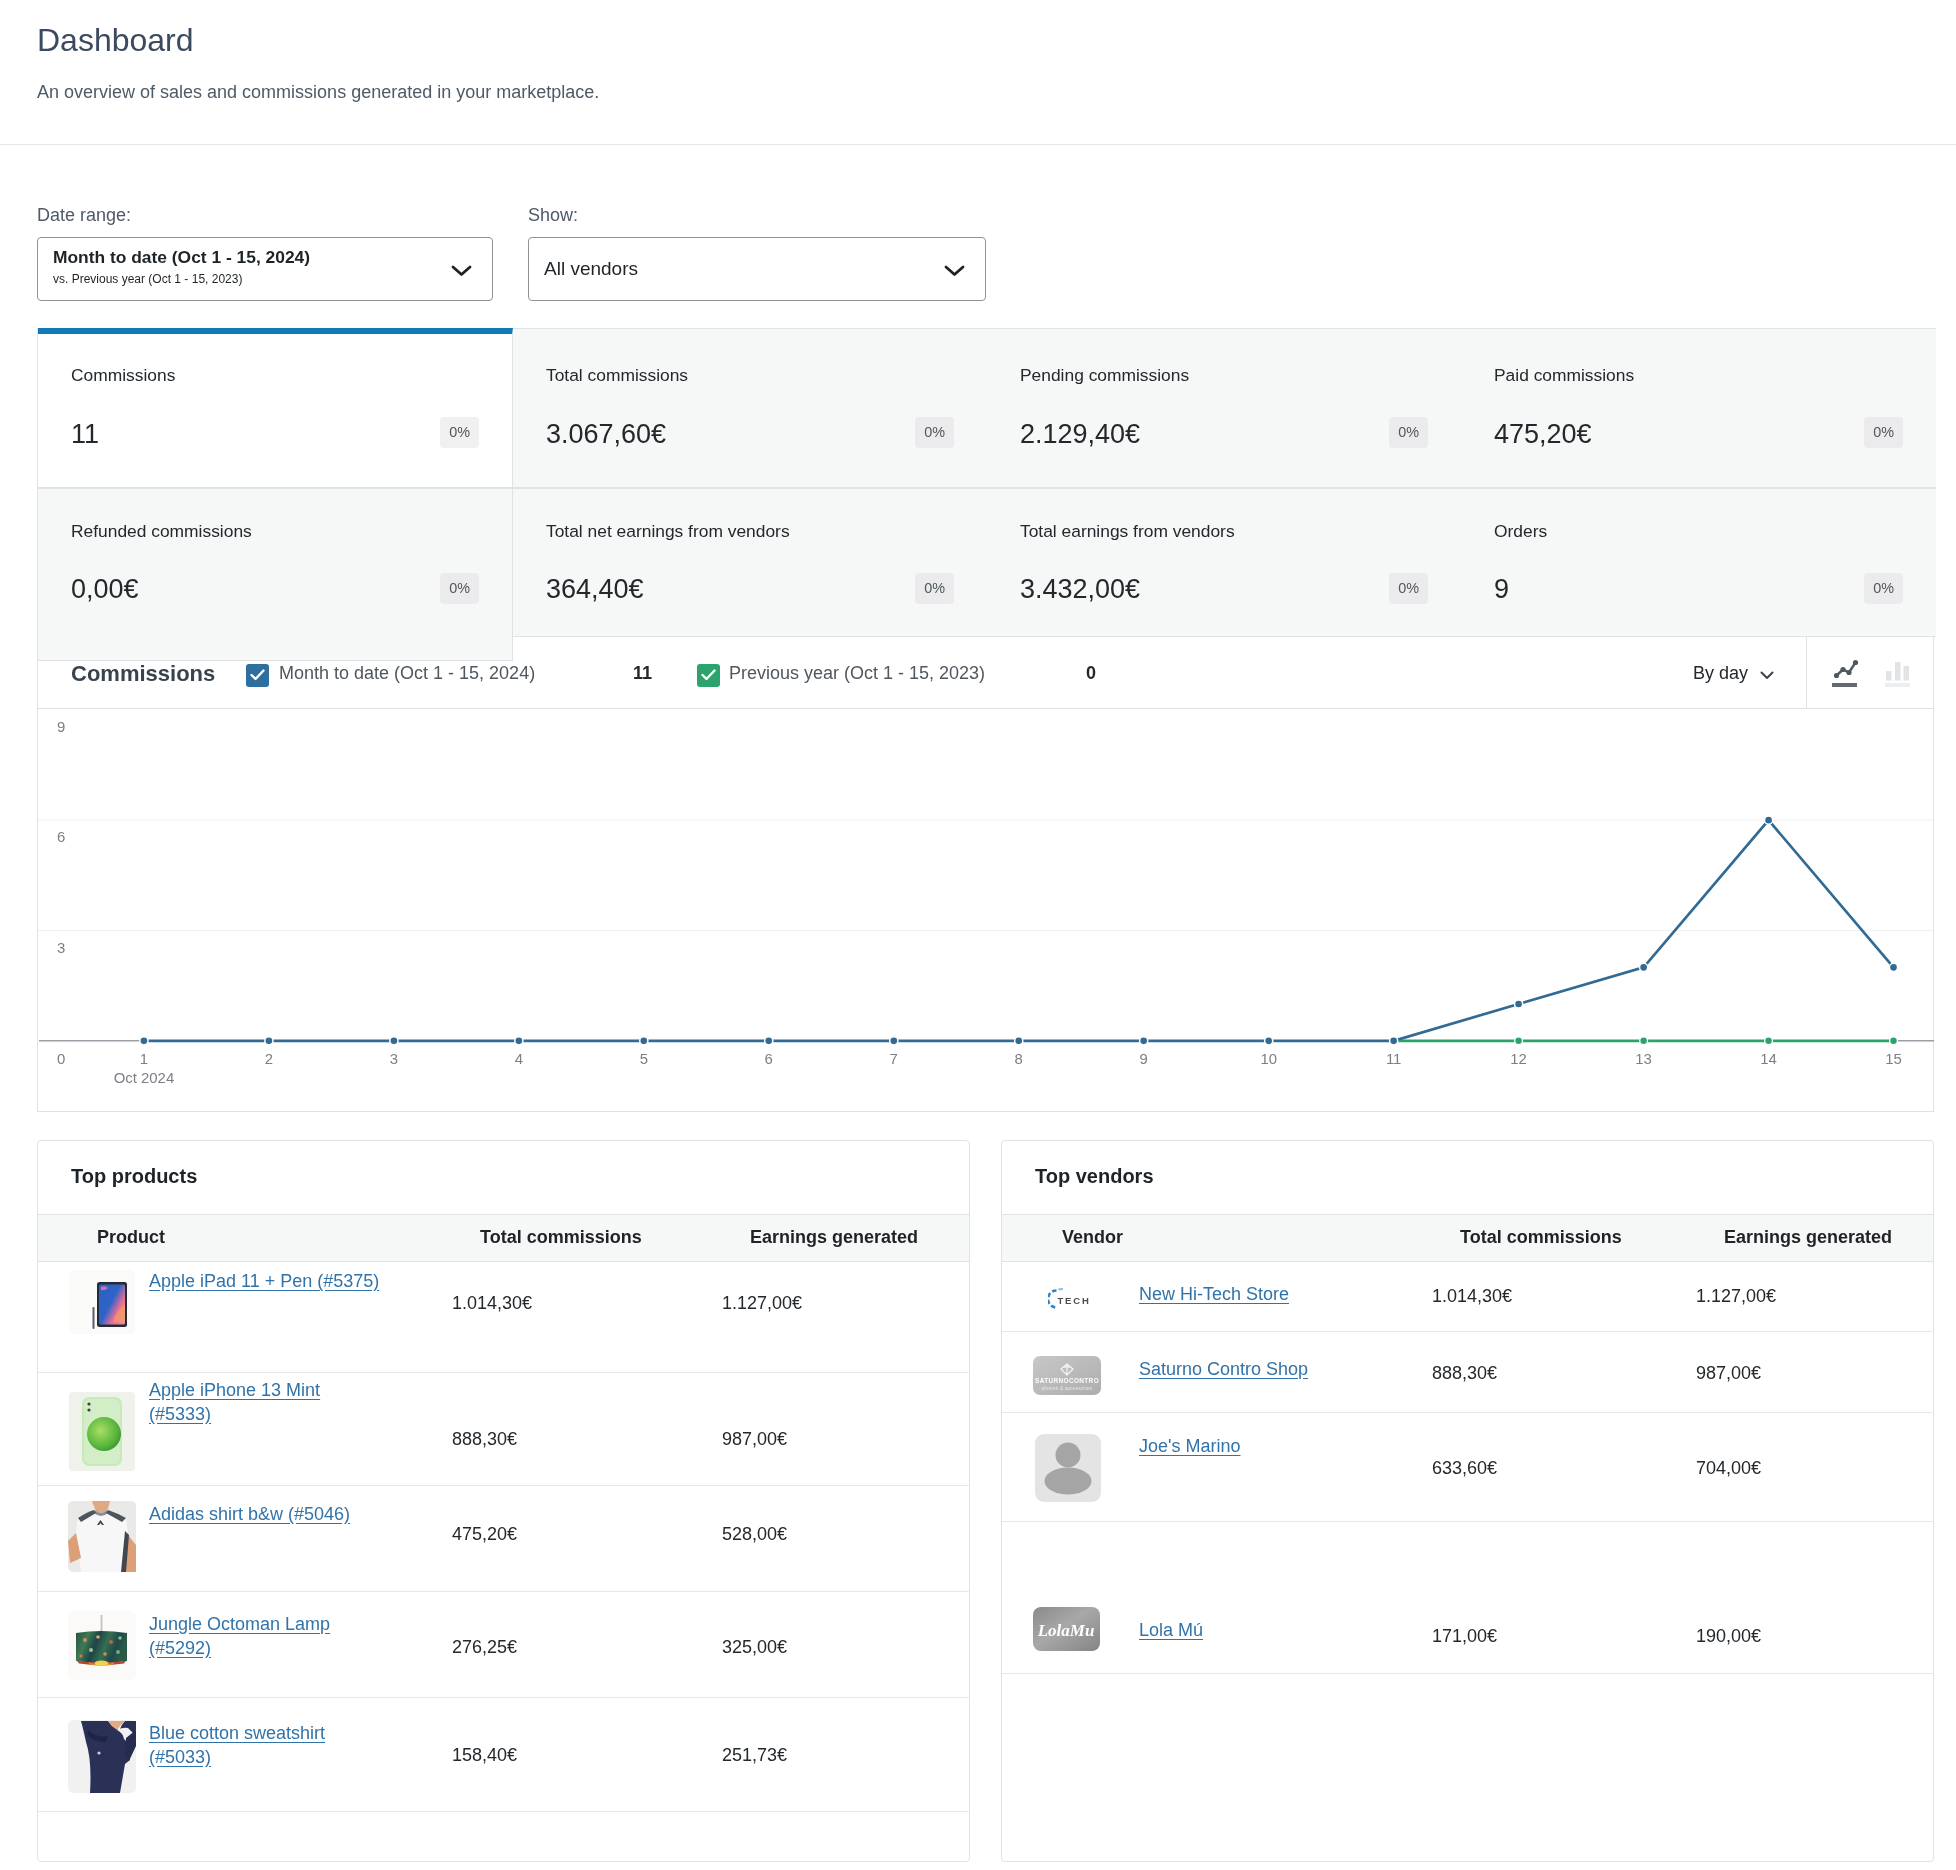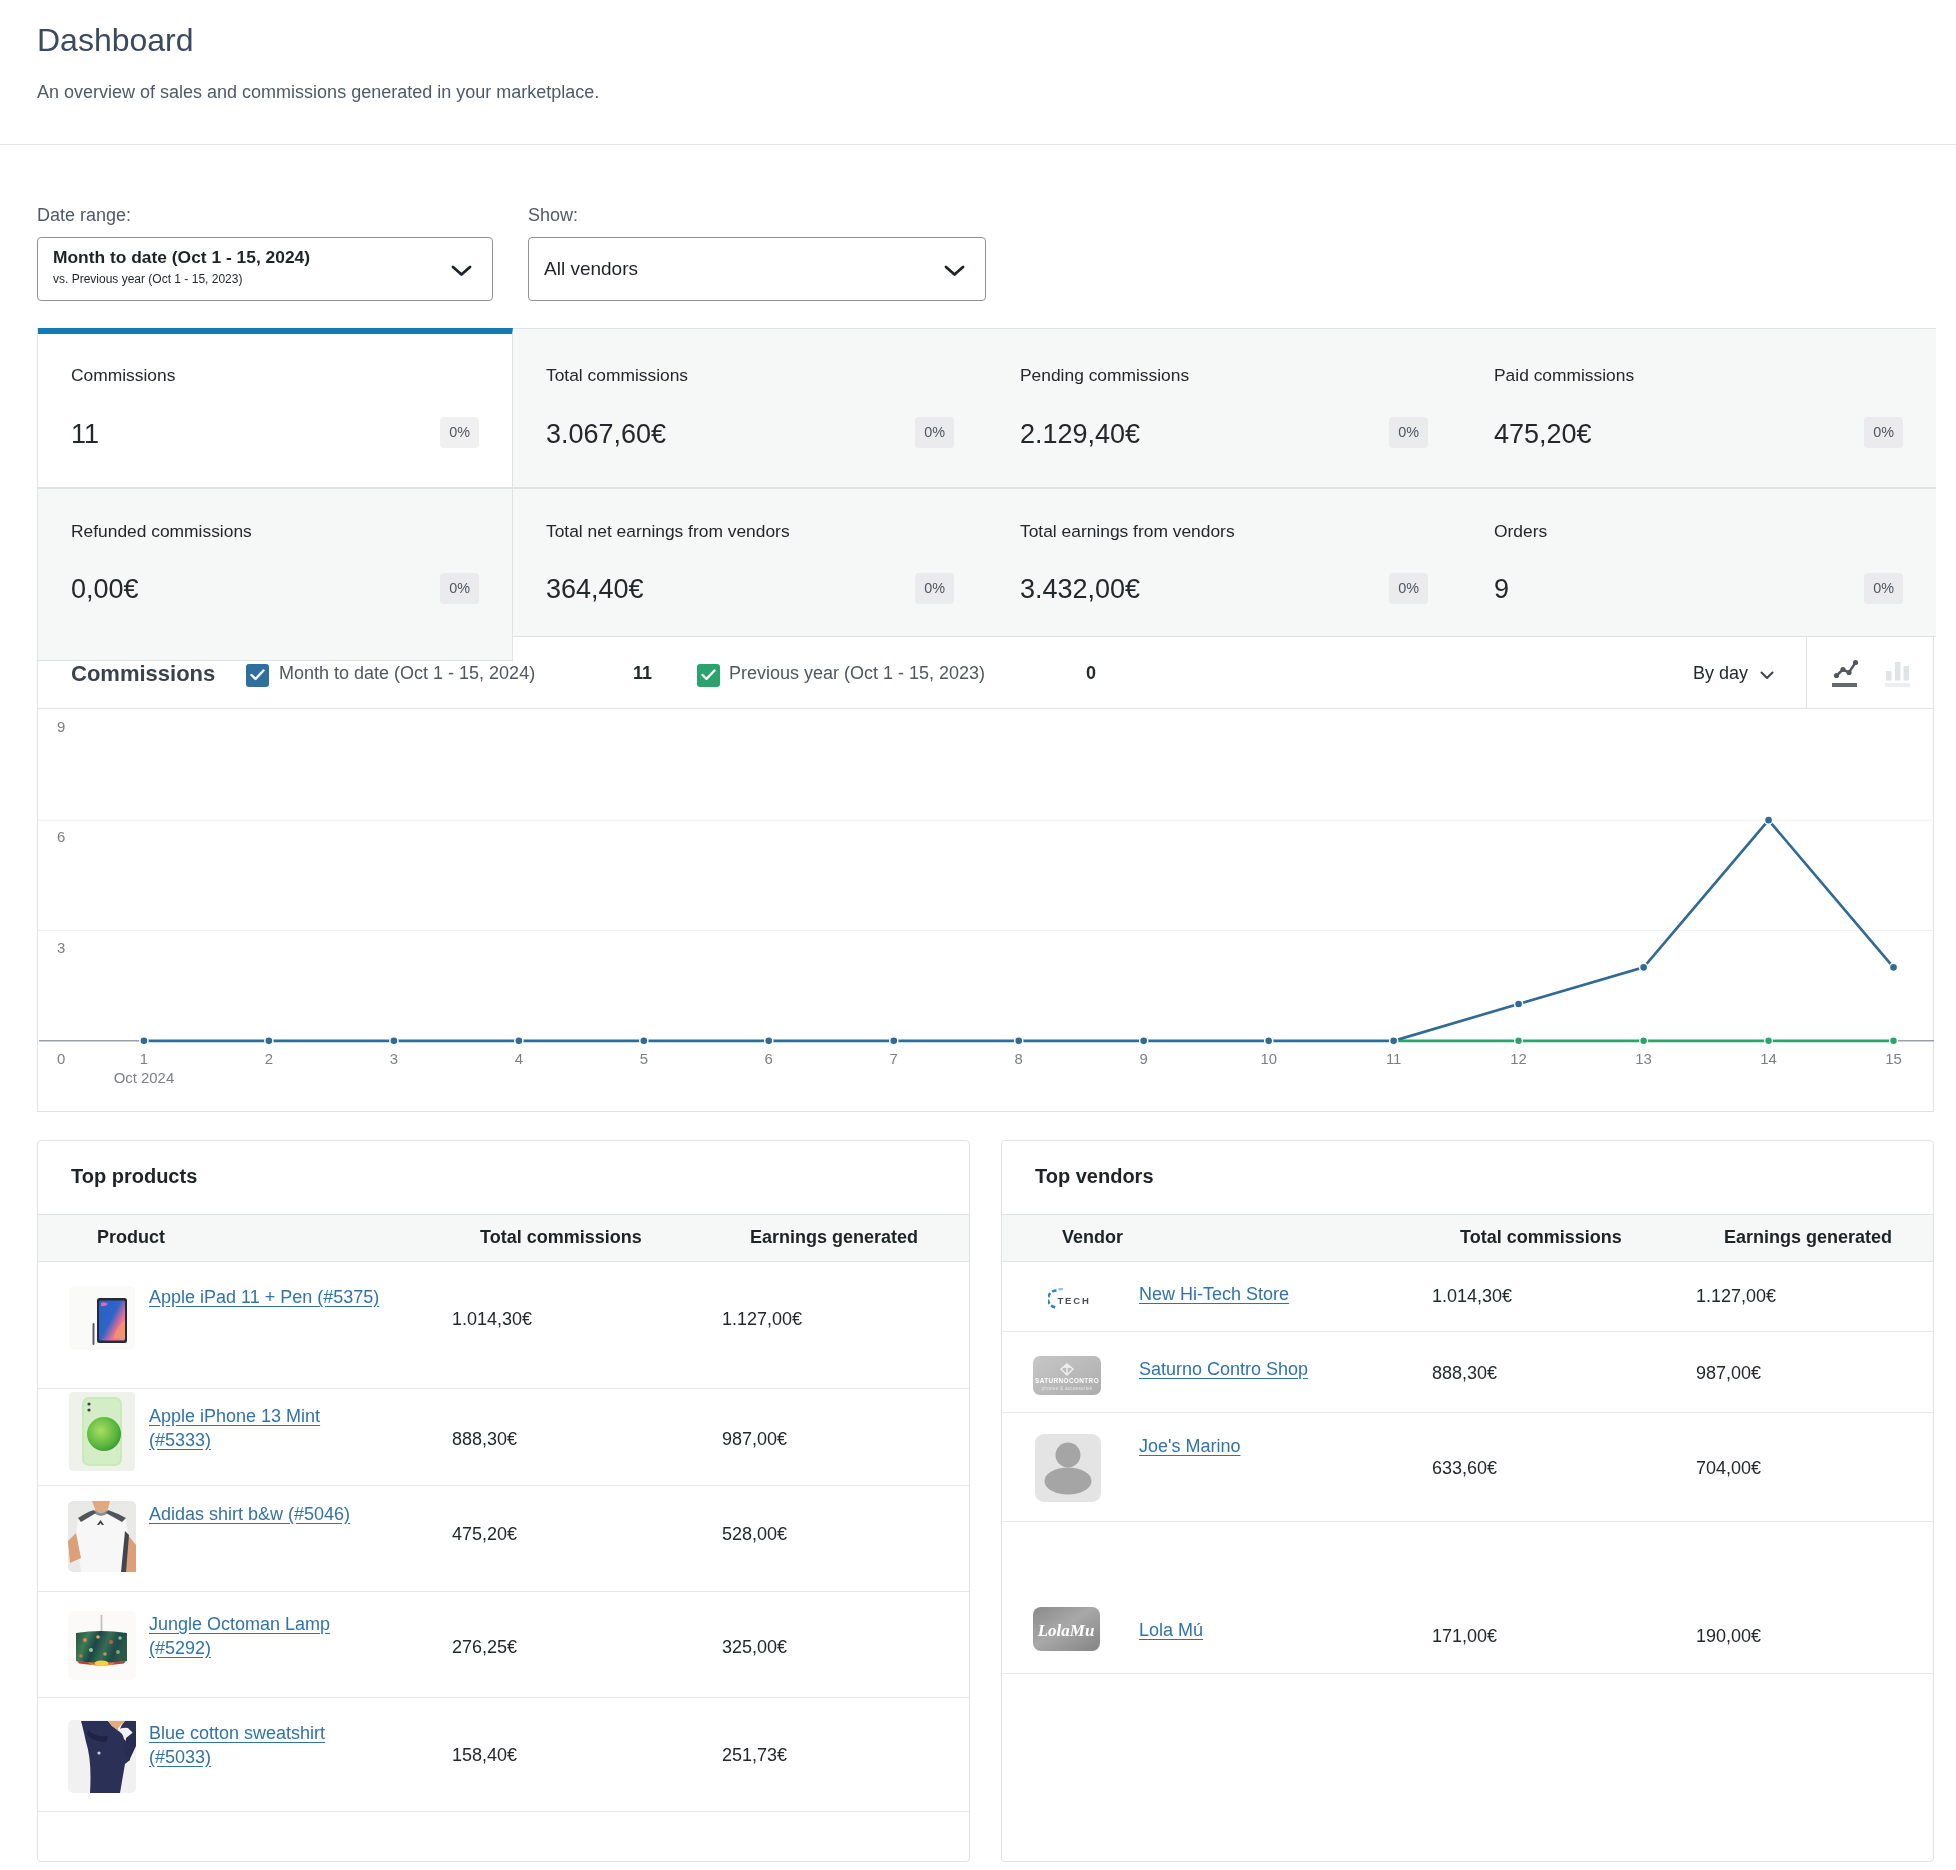--- a/index.html
+++ b/index.html
@@ -193,21 +193,21 @@
 <text x="106.5" y="376" text-anchor="middle" class="ax">Oct 2024</text>
 </svg>
 </div>
 <div class="card" style="left:37px">
   <div class="ctitle">Top products</div>
   <div class="thead">
       <span style="left:31px">Product</span>
       <span style="left:414px">Total commissions</span>
       <span style="left:684px">Earnings generated</span>
     </div>
-  <div class="trow" style="top:124px;height:124px">
+  <div class="trow" style="top:108px;height:124px">
 <div class="thm" style="left:31px;top:21px"><svg width="66" height="64" viewBox="0 0 66 64">
           <rect width="66" height="64" rx="5" fill="#fafaf9"></rect>
           <rect x="23.5" y="37" width="2" height="22" rx="1" fill="#5a5f68"></rect>
           <rect x="28" y="12" width="30" height="45" rx="2.5" fill="#252b36"></rect>
           <defs>
             <linearGradient id="ipd" x1="0" y1="0.1" x2="1" y2="0.9">
               <stop offset="0" stop-color="#2b62c4"></stop>
               <stop offset="0.45" stop-color="#2e63c8"></stop>
               <stop offset="0.72" stop-color="#ee6f94"></stop>
               <stop offset="1" stop-color="#f0879b"></stop>
@@ -230,21 +230,21 @@
           <circle cx="20" cy="18" r="1.6" fill="#3c4043"></circle>
           <defs>
             <radialGradient id="iph" cx="0.4" cy="0.4" r="0.7">
               <stop offset="0" stop-color="#a8df63"></stop>
               <stop offset="0.7" stop-color="#56b33c"></stop>
               <stop offset="1" stop-color="#2f8f33"></stop>
             </radialGradient>
           </defs>
           <circle cx="35" cy="42" r="17" fill="url(#iph)"></circle>
         </svg></div>
-<div class="plink" style="top:34px">Apple iPhone 13 Mint<br>(#5333)</div>
+<div class="plink" style="top:8px">Apple iPhone 13 Mint<br>(#5333)</div>
 <div class="val" style="left:414px;top:56px">888,30€</div>
 <div class="val" style="left:684px;top:56px">987,00€</div>
 </div>
     <div class="trow" style="top:345px;height:106px">
 <div class="thm" style="left:30px;top:15px"><svg width="68" height="71" viewBox="0 0 68 71">
           <rect width="68" height="71" rx="5" fill="#e9e9e8"></rect>
           <path d="M24 0 L42 0 L40 8 Q37 13 33 13 Q28 13 27 8 Z" fill="#e0a983"></path>
           <path d="M10 17 Q20 11 27 9 Q33 15 39 9 Q48 12 58 17 L60 34 L54 71 L13 71 L8 32 Z" fill="#f7f7f7"></path>
           <path d="M27 9 Q33 15 39 9 L40 12 Q33 18 26 12 Z" fill="#8a8f94"></path>
           <path d="M10 17 Q19 11 26 9 L28 12 L13 21 Z" fill="#4e555c"></path>

